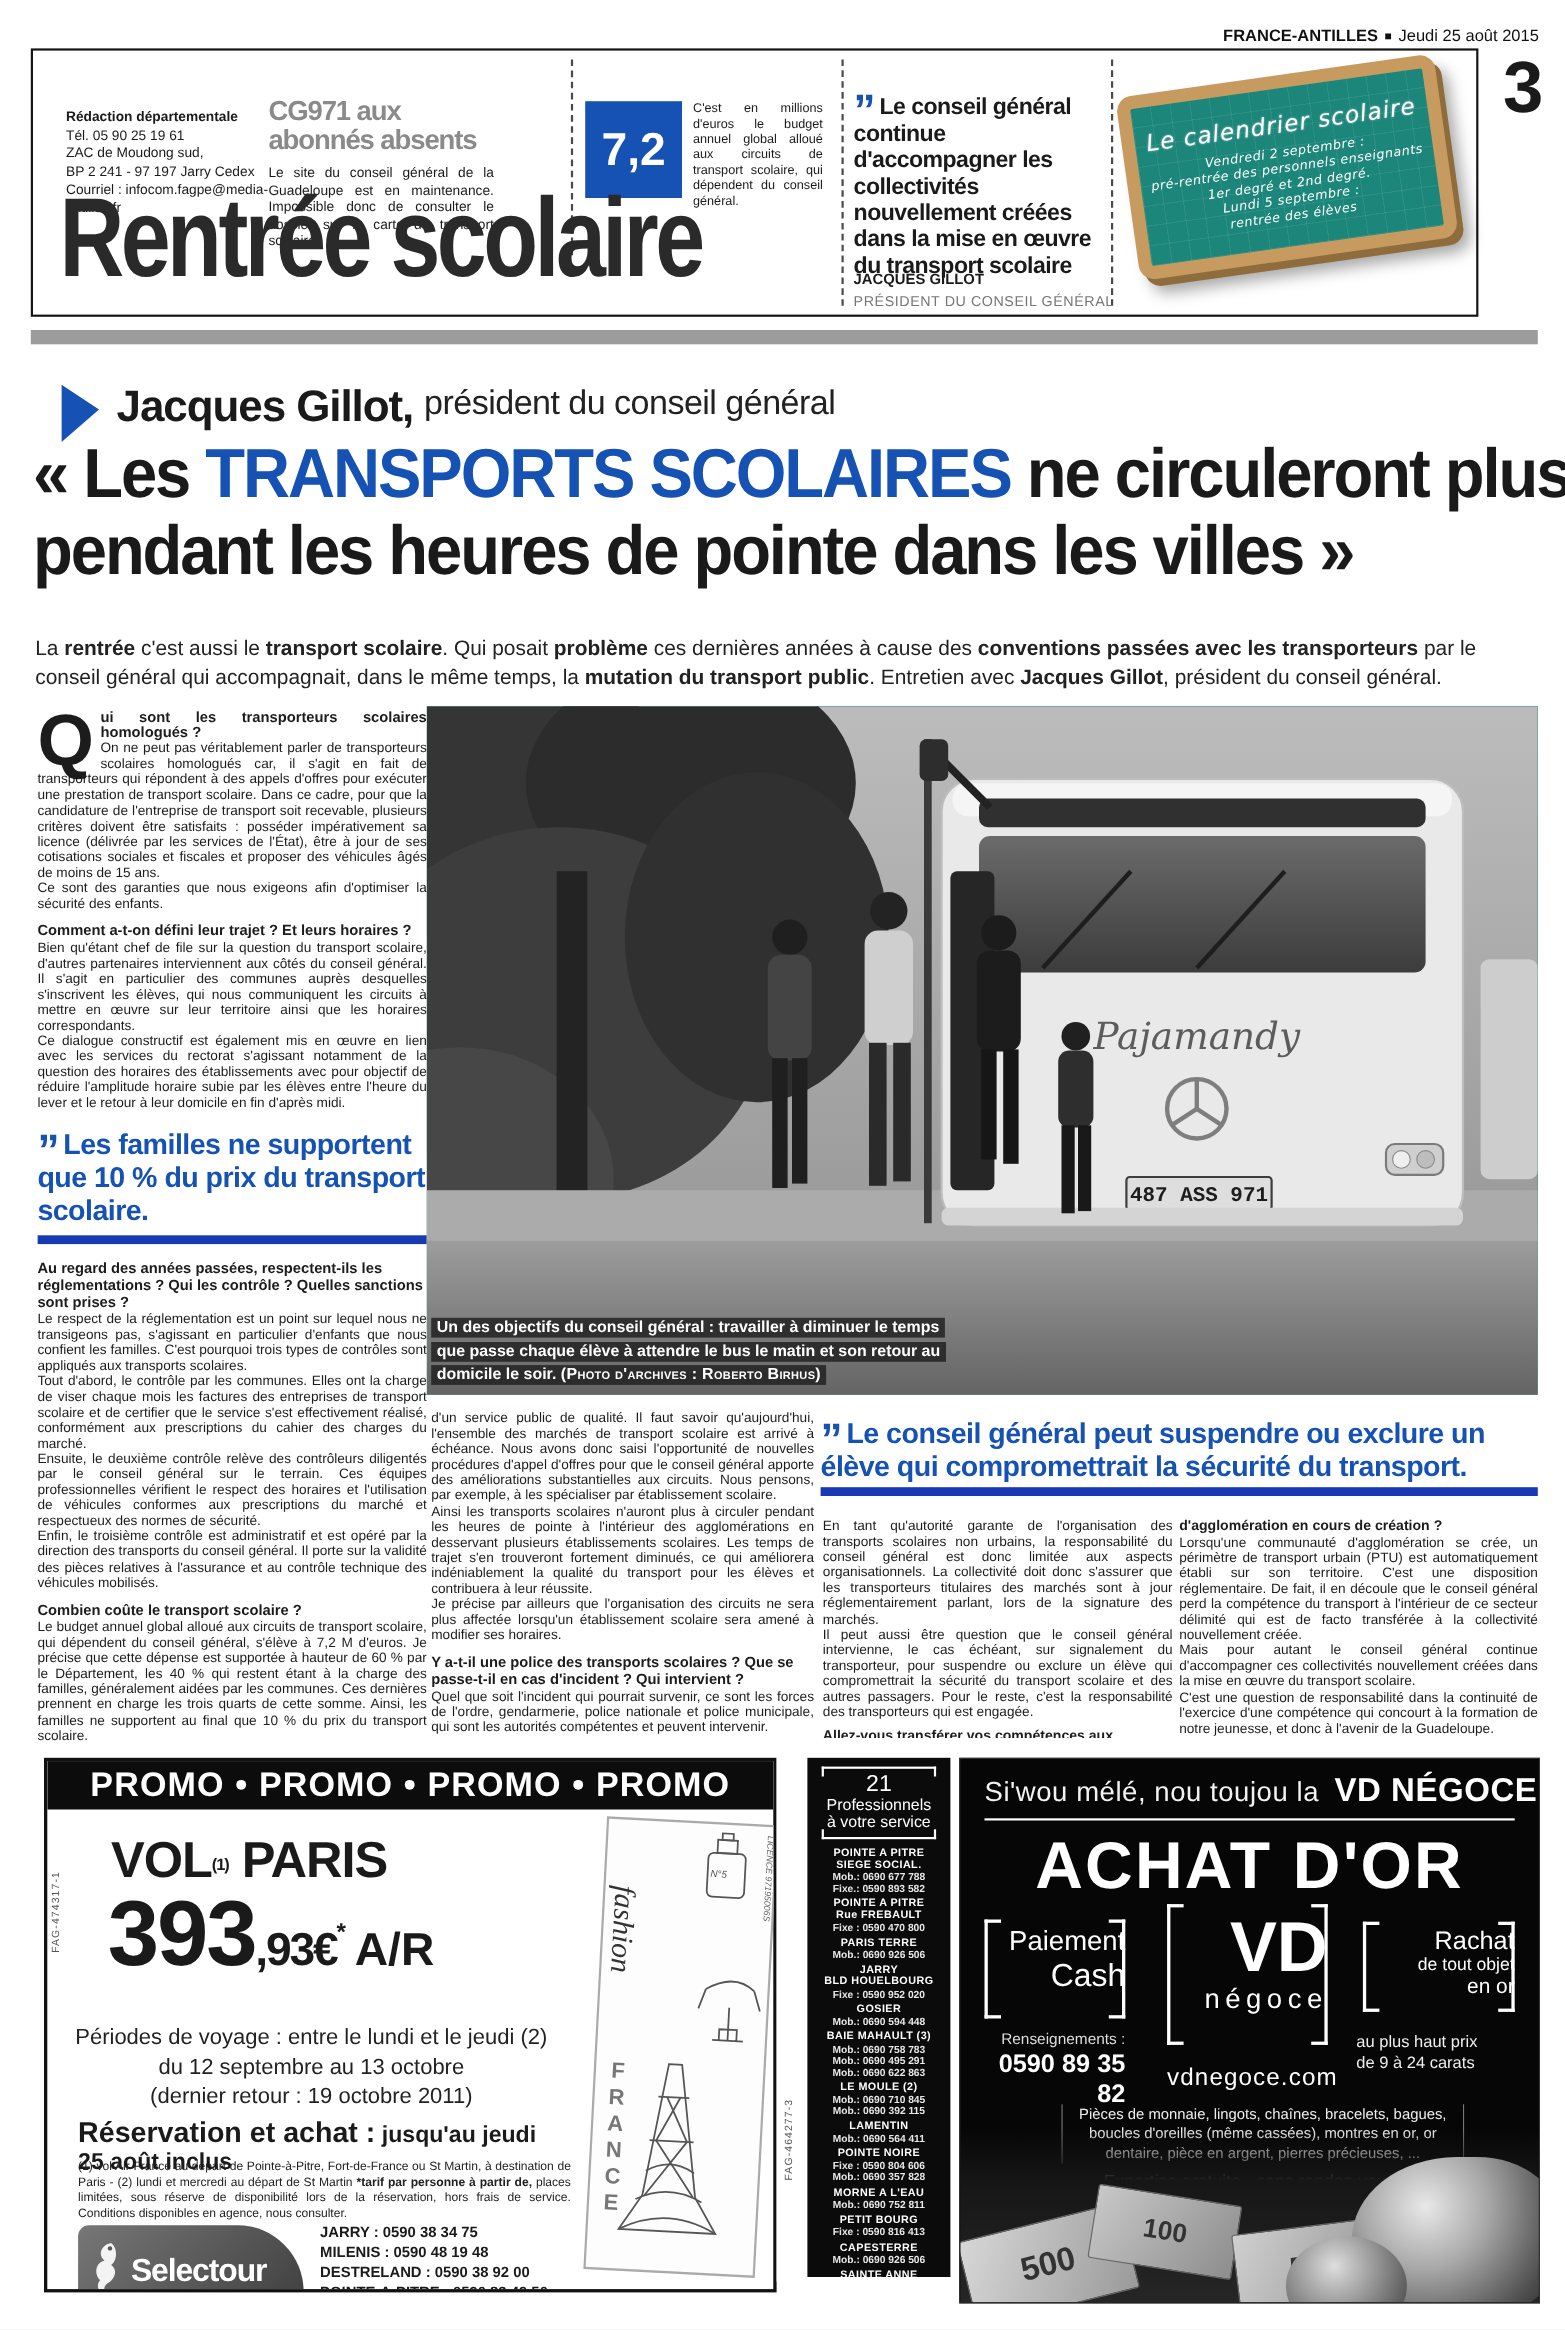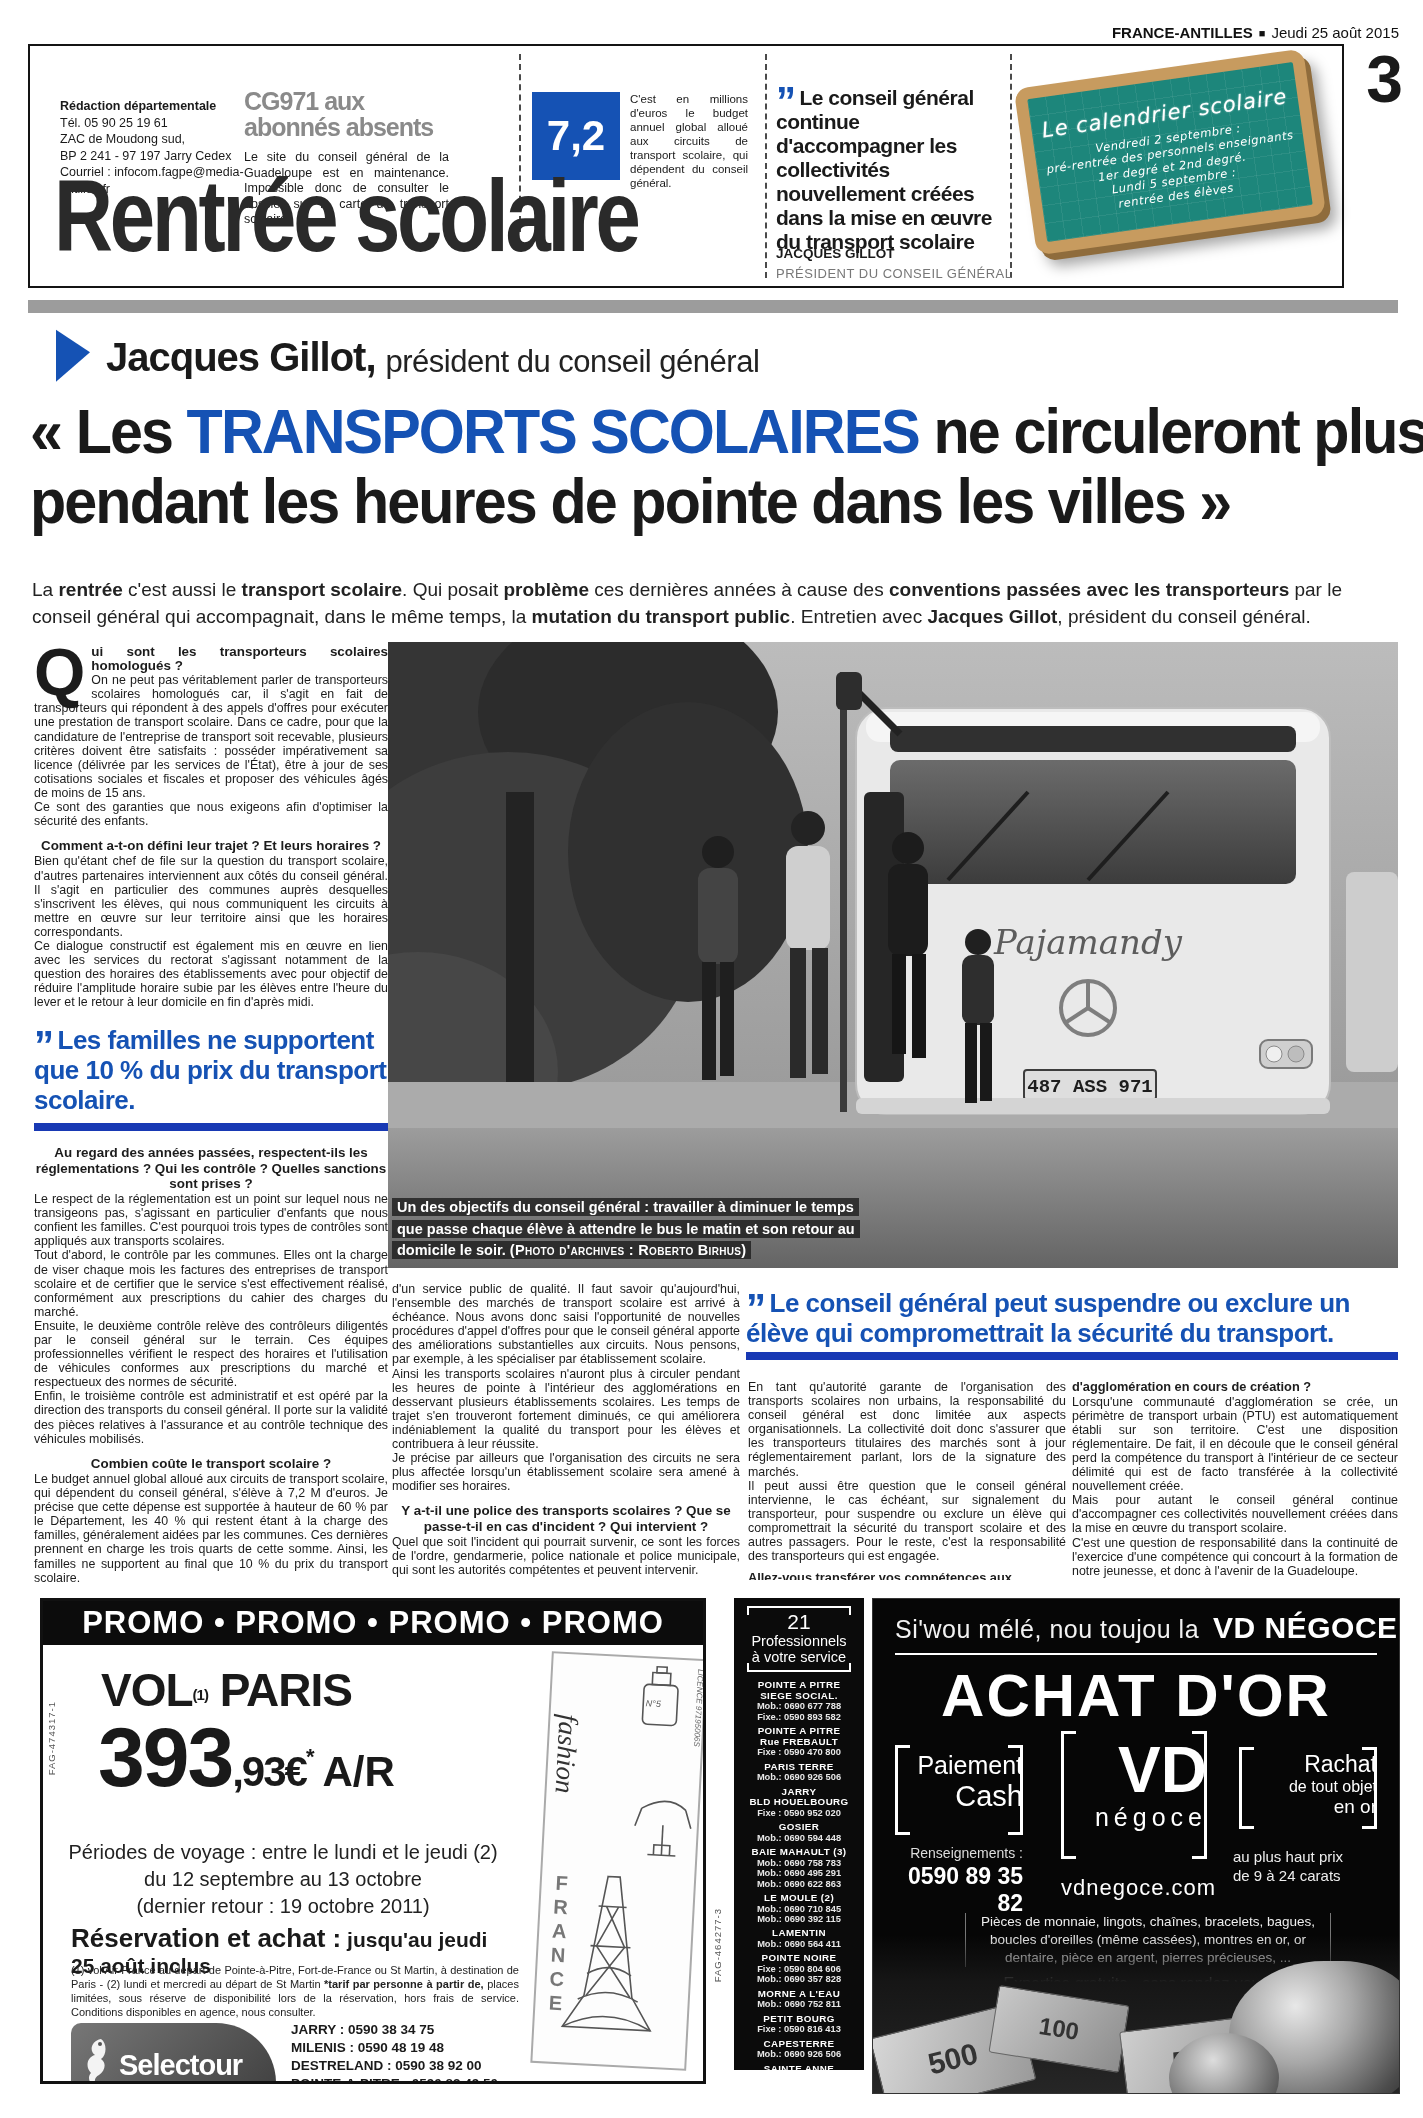--- a/index.html
+++ b/index.html
@@ -46,36 +46,36 @@
          display:flex;flex-direction:column;justify-content:center;padding:4px 8px;box-sizing:border-box}
   .board .cal-title{font-size:21px;letter-spacing:1px;margin-bottom:6px;text-shadow:0 0 2px rgba(255,255,255,.6)}
   .board .bp{font-size:11.5px;line-height:14.5px;letter-spacing:0.5px}
 
   
   .masthead{left:24px;top:112px;font-size:102px;font-weight:800;letter-spacing:-4px;color:#2a2a2a;
             transform:scaleX(.8);transform-origin:left top;white-space:nowrap}
   .graybar{left:28px;top:300px;width:1370px;height:13px;background:#9c9c9c}
 
   
-  .kicker{left:56px;top:328px;display:flex;align-items:flex-end}
+  .kicker{left:56px;top:348px;display:flex;align-items:flex-start}
   .k-arrow{width:0;height:0;border-left:34px solid #1552b4;border-top:26px solid transparent;
            border-bottom:26px solid transparent;transform:skewY(-6deg);margin-right:16px}
   .k-name{font-size:40px;font-weight:800;letter-spacing:-1px}
   .k-role{font-size:31px;font-weight:400;color:#222;margin-left:10px;letter-spacing:-0.5px}
   .headline{left:30px;top:396px;width:1400px;font-size:63px;line-height:70px;font-weight:800;
             letter-spacing:-2px;transform:scaleX(.94);transform-origin:left top;white-space:nowrap}
   .headline .hl{color:#1552b4}
   .intro{left:32px;top:576px;width:1364px;font-size:19px;line-height:27px;color:#222}
   .sb{font-weight:bold}
 
   
   .bodycol{font-size:12.4px;line-height:14.1px;text-align:justify;color:#1c1c1c;overflow:hidden}
   .bp{margin:0}
   .colL{left:34px;top:645px;width:354px;height:948px}
-  .qa-q{font-weight:bold;font-size:13.4px;line-height:15.2px;margin:10px 0 1px;text-align:center}
+  .qa-q{font-weight:bold;font-size:13.4px;line-height:15.2px;margin:10px 0 1px;text-align:left}
   .dropcap{float:left;font-size:66px;line-height:50px;font-weight:800;margin:2px 6px 0 0}
   .q-inline{font-weight:bold;font-size:13.4px}
 
   .pullquote{color:#1552b4;font-weight:800;letter-spacing:-0.5px;text-align:left}
   .pq1{margin:16px 0 8px;font-size:26px;line-height:30px}
   .bluebar{background:#1839b4;height:8px}
   .pq1bar{margin:8px 0 14px}
   .pq2{left:746px;top:1288px;width:654px;font-size:26px;line-height:30px}
   .pq2bar{left:746px;top:1352px;width:652px}
 

